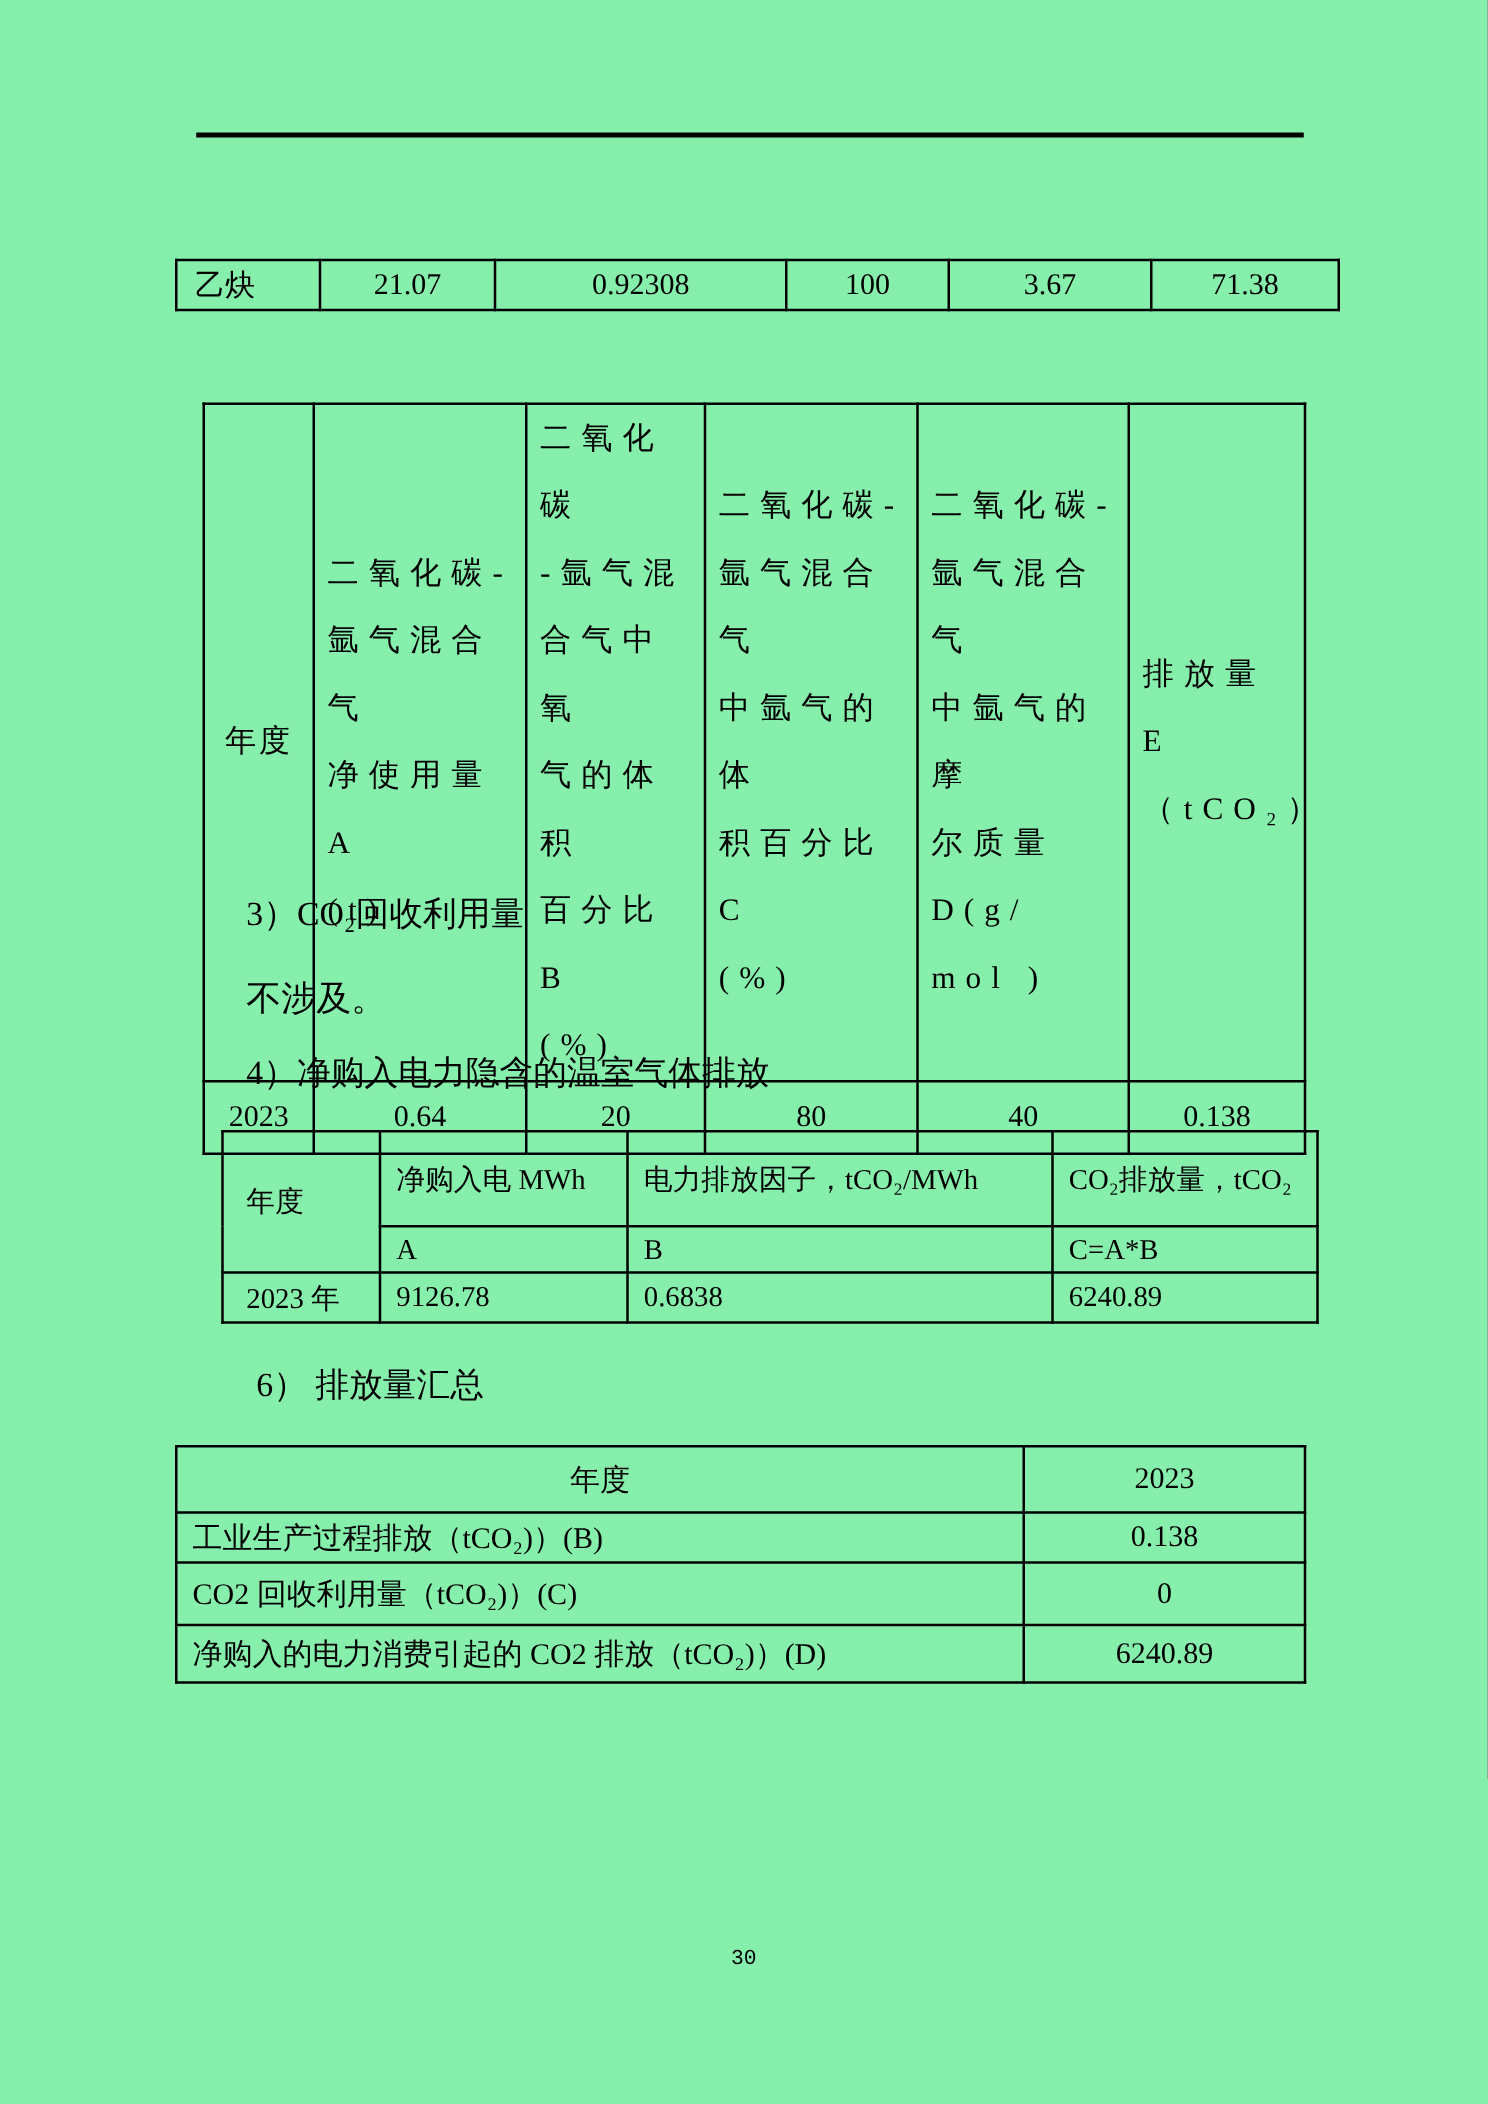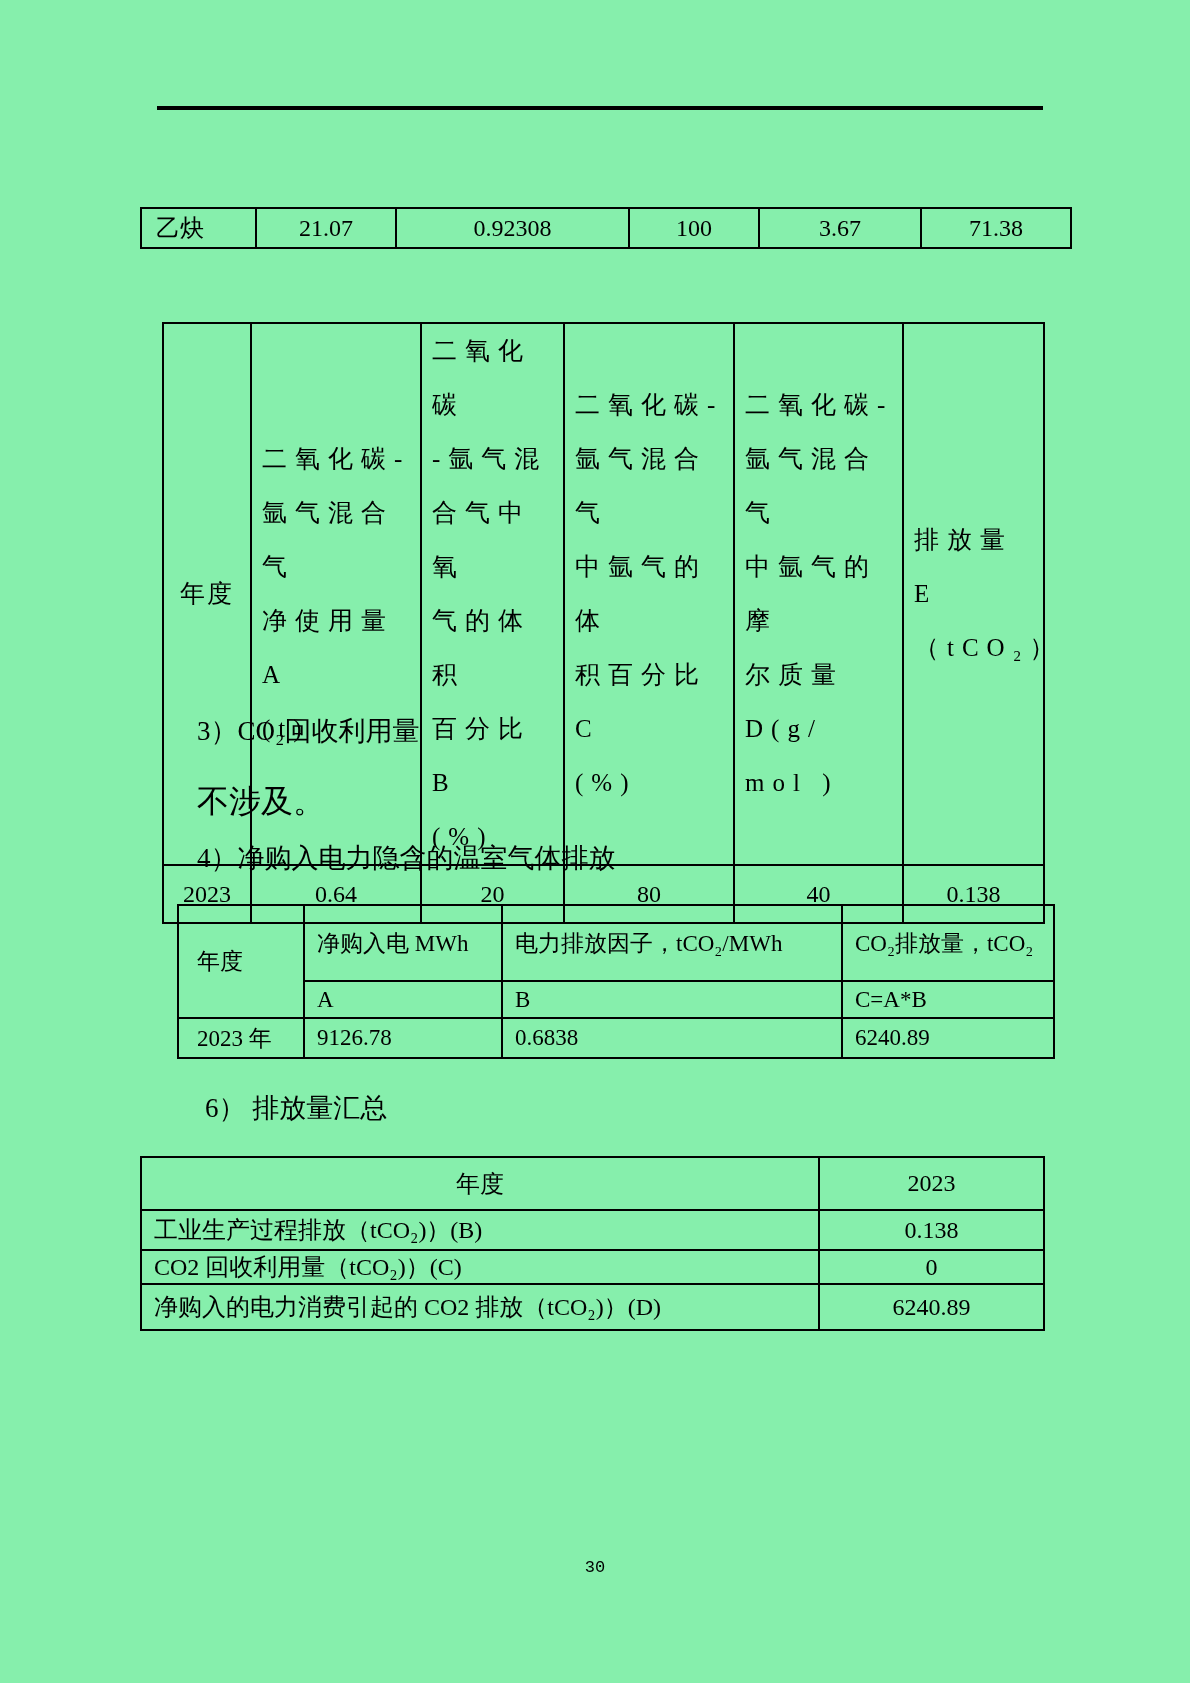--- a/index.html
+++ b/index.html
@@ -5,21 +5,21 @@
   html,body{margin:0;padding:0;background:#888;}
   .page{
     position:relative; width:1190px; height:1683px; margin:0 auto;
     background:#86efac; color:#000;
     font-family:"Liberation Serif","DejaVu Serif",serif;
     overflow:hidden;
   }
   .abs{position:absolute;}
   .rule{background:#000;}
   .heading{font-size:27px; white-space:nowrap;}
-  .bodytext{font-size:32px; white-space:nowrap;}
+  .bodytext{font-size:28px; white-space:nowrap;}
   table{border-collapse:collapse; table-layout:fixed; position:absolute;}
   td,th{
     border:2px solid #000; font-weight:normal; padding:0;
     vertical-align:middle; overflow:hidden;
     font-family:"Liberation Serif","DejaVu Serif",serif;
   }
   
   .t1 td{font-size:24px; text-align:center; height:38px;}
   .t1 td.first{text-align:left; padding-left:14px;}
   
@@ -157,21 +157,21 @@
     </colgroup>
     <tbody>
         <tr style="height:53px;">
       <td class="center">年度</td>
       <td class="center">2023</td>
     </tr>
     <tr style="height:40px;">
       <td>工业生产过程排放（tCO₂)）(B)</td>
       <td class="center">0.138</td>
     </tr>
-    <tr style="height:34px;">
+    <tr style="height:50px;">
       <td>CO2 回收利用量（tCO₂)）(C)</td>
       <td class="center">0</td>
     </tr>
     <tr style="height:46px;">
       <td>净购入的电力消费引起的 CO2 排放（tCO₂)）(D)</td>
       <td class="center">6240.89</td>
     </tr>
   </tbody>
     </table>
 

